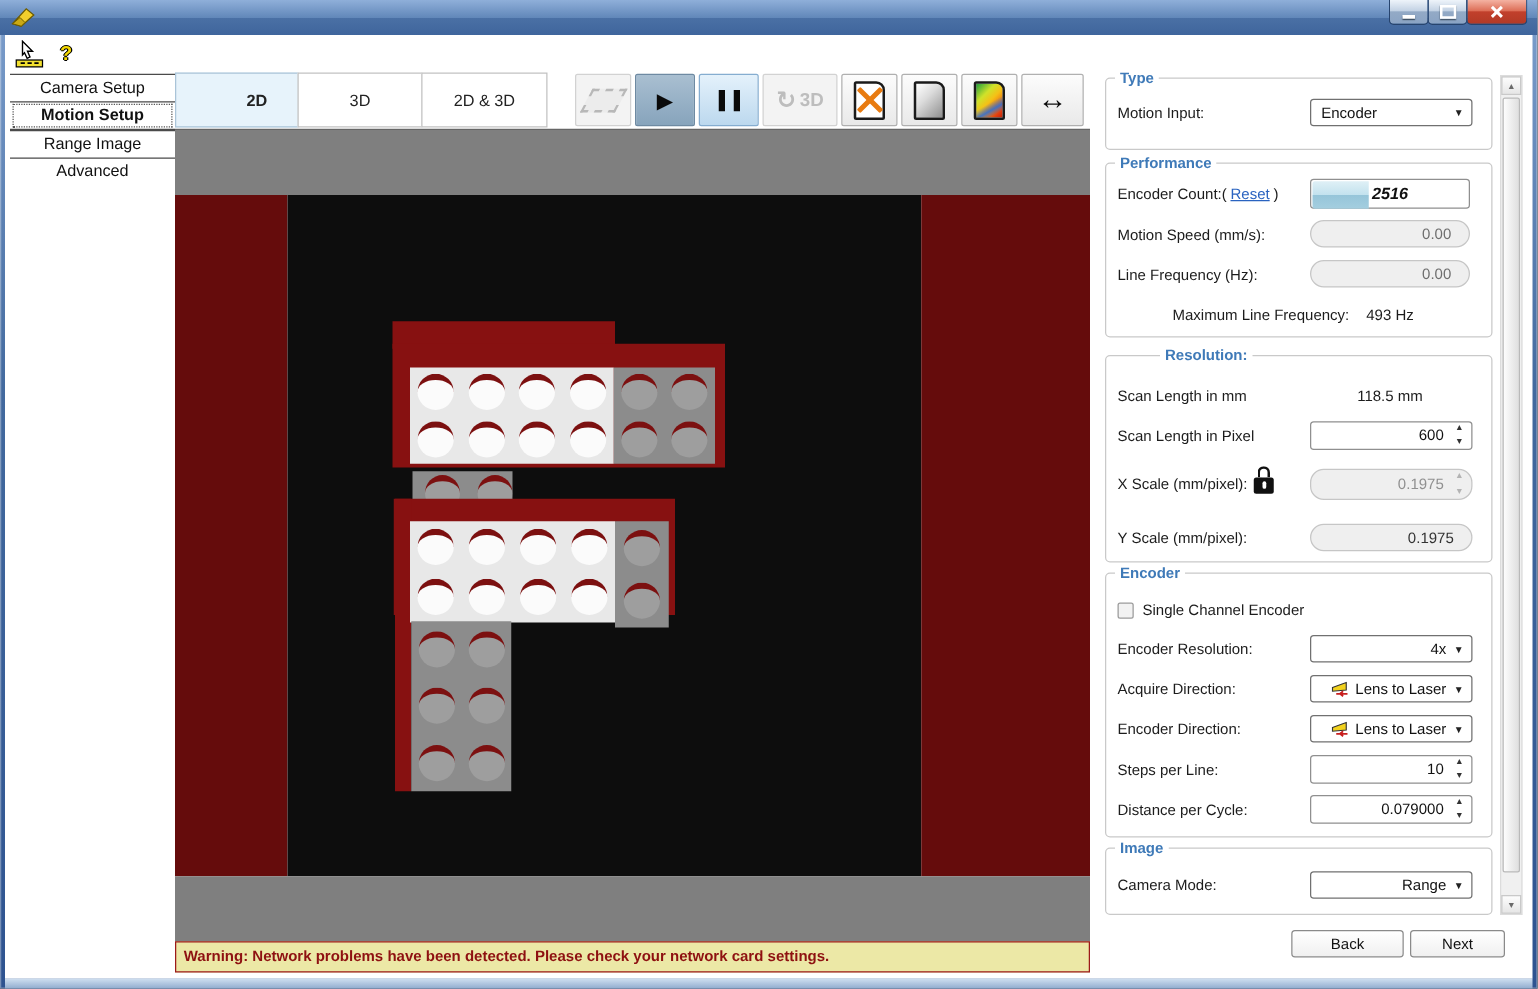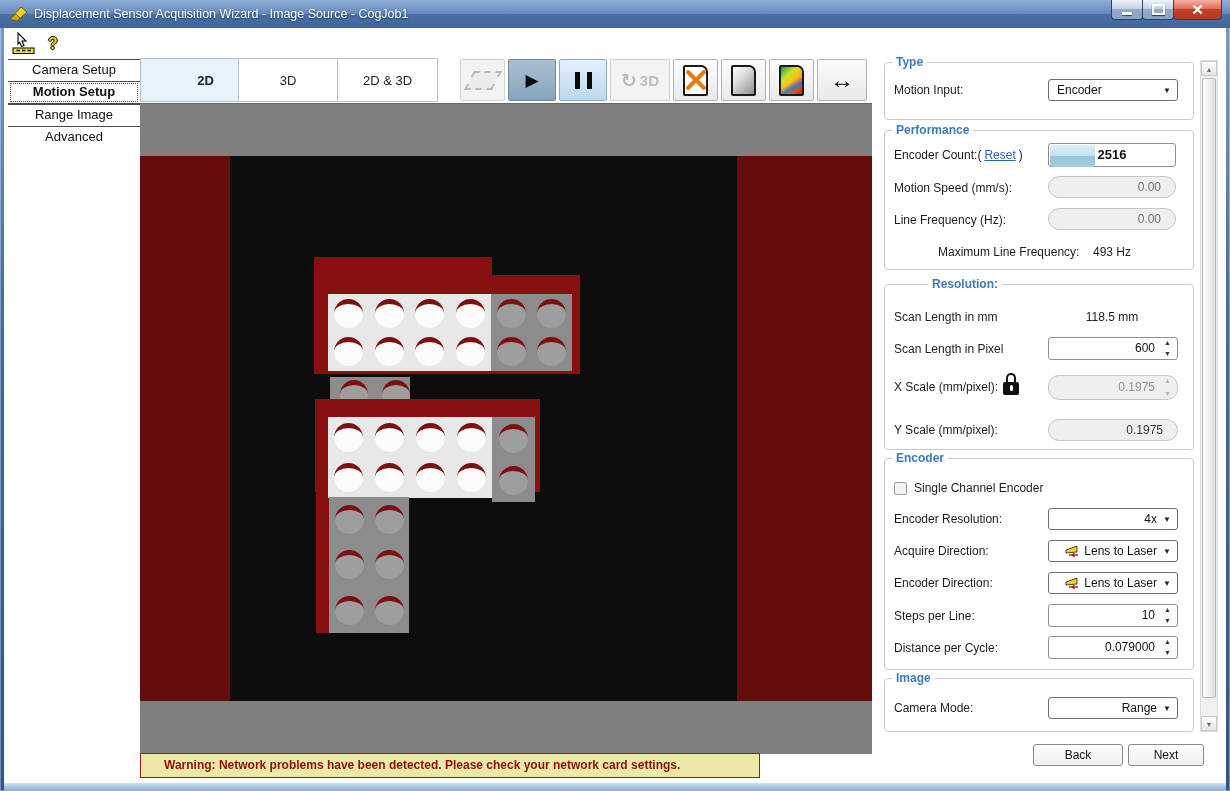--- a/index.html
+++ b/index.html
@@ -55,21 +55,21 @@
   .lg{position:absolute;}
   .redbase{background:#871111;}
   .brick{display:grid;place-items:center;}
   .lightbrick{background:#e8e8e8;}
   .graybrick{background:#8c8c8c;}
   .stud{width:29px;height:29px;border-radius:50%;box-sizing:border-box;border-top:5px solid #7c1010;}
   .stud.w{background:#fbfbfb;}
   .stud.g{background:#9e9e9e;}
   .bmid{overflow:hidden;display:flex;gap:14px;padding:3px 0 0 10px;box-sizing:border-box;}
   
-  .warning{position:absolute;left:140px;top:753px;width:620px;height:25px;box-sizing:border-box;background:#ece8a6;border:1px solid #9c1a1a;color:#8e1111;font-size:12px;font-weight:600;line-height:23px;padding-left:23px;}
+  .warning{position:absolute;left:140px;top:753px;width:732px;height:25px;box-sizing:border-box;background:#ece8a6;border:1px solid #9c1a1a;color:#8e1111;font-size:12px;font-weight:600;line-height:23px;padding-left:6px;}
   
   .groupbox{position:absolute;border:1px solid #c9c9c9;border-radius:4px;}
   .grouptitle{position:absolute;font-size:12px;font-weight:bold;color:#3f7ab8;background:#fff;padding:0 4px;}
   .glabel{position:absolute;left:894px;height:22px;line-height:22px;font-size:12px;color:#1c1c1c;white-space:nowrap;}
   .gvalue{position:absolute;left:1048px;width:128px;text-align:center;height:22px;line-height:22px;font-size:12px;color:#1c1c1c;}
   .field{position:absolute;box-sizing:border-box;height:22px;line-height:20px;font-size:12px;border:1px solid #8f8f8f;border-radius:3px;background:#fff;color:#111;}
   .field.dis{background:#efefef;border-color:#c6c6c6;color:#6e6e6e;border-radius:11px;}
   .num{text-align:right;padding-right:14px;}
   .spin{padding-right:22px;text-align:right;}
   .arr{position:absolute;right:3px;width:13px;height:10px;font-size:7px;line-height:10px;text-align:center;color:#333;cursor:default;}
@@ -98,21 +98,20 @@
 </head>
 <body>
 
 <div class="window">
 
   <div class="titlebar">
     <svg class="title-icon" viewBox="0 0 22 18">
       <path d="M2 14 L13 2 L19 7 L9 16 Z" fill="#f2cf2c" stroke="#6b5a00" stroke-width="1"></path>
       <path d="M2 14 L8 9 L12 13 L9 16 Z" fill="#caa914" stroke="#6b5a00" stroke-width="0.8"></path>
     </svg>
-    <div class="title-text">Displacement Sensor Acquisition Wizard - Image Source - CogJob1</div>
     <div class="winbtns">
       <div class="wb min">
           <div class="glyph-min"></div>
         </div>
       <div class="wb max">
           <div class="glyph-max"></div>
         </div>
       <div class="wb close">
         <svg width="11" height="11" viewBox="0 0 11 11">
             <path d="M1.5 1.5 L9.5 9.5 M9.5 1.5 L1.5 9.5" stroke="#fff" stroke-width="2.4"></path>
@@ -244,21 +243,21 @@
   <div class="grouptitle" style="left:892px;top:55px;">Type</div>
   <div class="glabel" style="top:79px;">Motion Input:</div>
   <div class="combo" style="top:79px;">
     <span class="ctext">Encoder</span>
     <span class="carr">▼</span>
   </div>
 
   <div class="groupbox" style="left:884px;top:130px;width:308px;height:138px;"></div>
   <div class="grouptitle" style="left:892px;top:123px;">Performance</div>
   <div class="glabel" style="top:144px;"><span>Encoder Count:(</span><span class="linkify">Reset</span><span>)</span></div>
-  <div class="field enc-count" style="left:1048px;top:143px;width:128px;height:24px;line-height:22px;">
+  <div class="field enc-count" style="left:1048px;top:143px;width:128px;height:24px;line-height:22px;font-style:italic;">
     <div class="progress-chunk" style="height:22px;"></div>
     <span>2516</span>
   </div>
   <div class="glabel" style="top:177px;">Motion Speed (mm/s):</div>
   <div class="field dis num" style="left:1048px;top:176px;width:128px;">0.00</div>
   <div class="glabel" style="top:209px;">Line Frequency (Hz):</div>
   <div class="field dis num" style="left:1048px;top:208px;width:128px;">0.00</div>
   <div class="glabel" style="top:241px;margin-left:44px;">Maximum Line Frequency:</div>
   <div class="gvalue" style="top:241px;">493 Hz</div>
 

